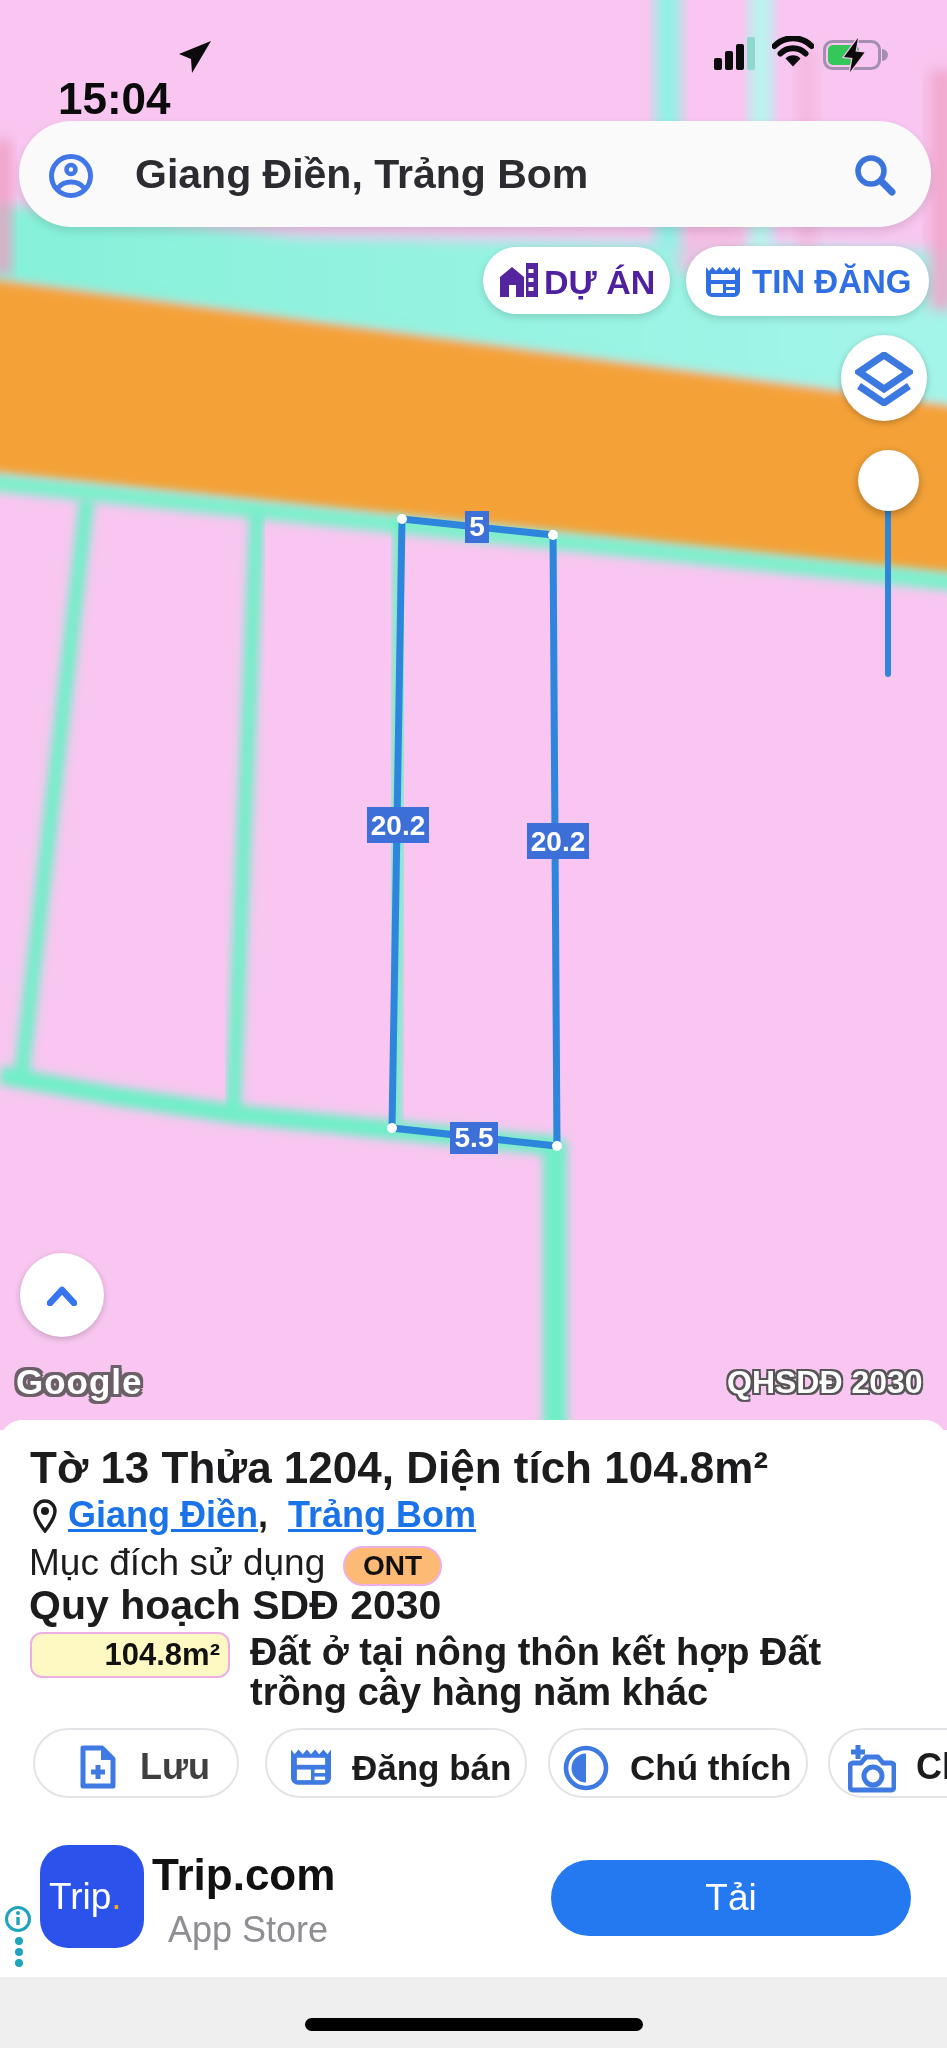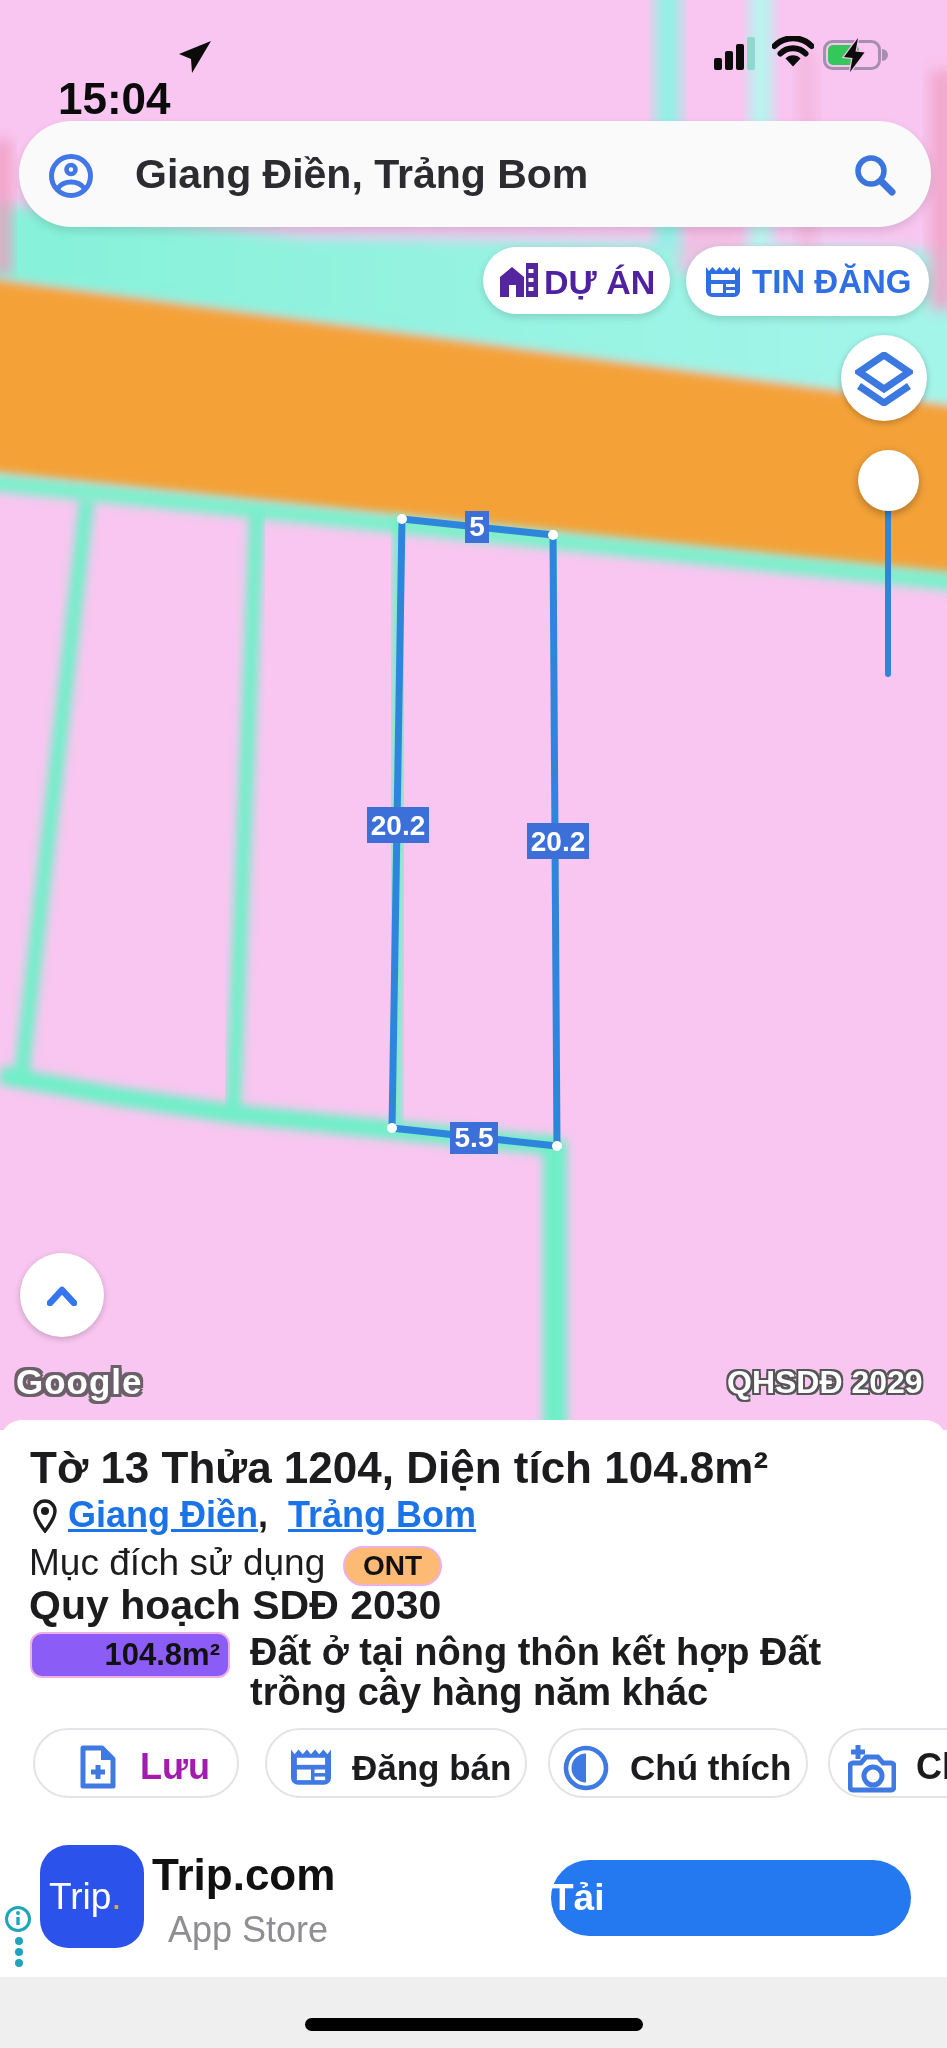--- a/index.html
+++ b/index.html
@@ -168,55 +168,55 @@
 <div class="abs" style="left:858px;top:450px;width:61px;height:61px;background:#fff;border-radius:50%;box-shadow:0 3px 8px rgba(0,0,0,0.3);"></div>
 
 <div class="abs" style="left:20px;top:1253px;width:84px;height:84px;background:#fff;border-radius:50%;box-shadow:0 2px 6px rgba(0,0,0,0.2);"></div>
 
 <svg class="abs" style="left:47px;top:1286px;" width="30" height="20" viewBox="0 0 30 20">
   <polyline points="3,17 15,4 27,17" fill="none" stroke="#3575f0" stroke-width="6.5" stroke-linecap="round" stroke-linejoin="round"></polyline>
 </svg>
 
 <div class="abs" style="left:16px;top:1362px;font-size:35px;font-weight:bold;color:#fff;text-shadow:-3px -3px 0 #6b5f68,3px -3px 0 #6b5f68,-3px 3px 0 #6b5f68,3px 3px 0 #6b5f68,-3px 0 0 #6b5f68,3px 0 0 #6b5f68,0 -3px 0 #6b5f68,0 3px 0 #6b5f68;letter-spacing:1px;">Google</div>
 
-<div class="abs" style="left:727px;top:1364px;font-size:32px;font-weight:bold;color:#fff;text-shadow:-2px -2px 0 #555,2px -2px 0 #555,-2px 2px 0 #555,2px 2px 0 #555;">QHSDĐ 2029</div>
+<div class="abs" style="left:727px;top:1364px;font-size:32px;font-weight:bold;color:#fff;text-shadow:-2px -2px 0 #555,2px -2px 0 #555,-2px 2px 0 #555,2px 2px 0 #555;">QHSDĐ 2030</div>
 
 <div class="abs" style="left:0;top:1420px;width:947px;height:628px;background:#fff;border-radius:22px 22px 0 0;"></div>
 
 <div class="abs" style="left:30px;top:1443px;font-size:44px;font-weight:bold;color:#1c1c1e;">Tờ 13 Thửa 1204, Diện tích 104.8m²</div>
 
 <svg class="abs" style="left:33px;top:1499px;" width="24" height="34" viewBox="0 0 24 34">
   <path d="M12 2 a10 10 0 0 1 10 10 c0 7 -10 20 -10 20 s-10 -13 -10 -20 a10 10 0 0 1 10 -10 Z" fill="none" stroke="#1c1c1e" stroke-width="3.4"></path>
   <circle cx="12" cy="12" r="4" fill="#1c1c1e"></circle>
 </svg>
 
 <div class="abs" style="left:68px;top:1494px;font-size:36px;font-weight:bold;color:#1c1c1e;">
   <span style="color:#1a73e8;text-decoration:underline;">Giang Điền</span>,&nbsp; <span style="color:#1a73e8;text-decoration:underline;">Trảng Bom</span>
 </div>
 
 <div class="abs" style="left:29px;top:1542px;font-size:37px;color:#1c1c1e;">Mục đích sử dụng</div>
 
 <div class="abs" style="left:343px;top:1546px;width:95px;height:36px;background:#fdba74;border:2px solid #eeb0e4;border-radius:20px;text-align:center;line-height:36px;font-size:28px;font-weight:bold;color:#111;">ONT</div>
 
 <div class="abs" style="left:29px;top:1582px;font-size:41px;font-weight:bold;color:#1c1c1e;">Quy hoạch SDĐ 2030</div>
 
-<div class="abs" style="left:30px;top:1632px;width:188px;height:42px;background:#8b5cf6;border:2px solid #eeb0e4;border-radius:12px;text-align:right;line-height:42px;font-size:31px;font-weight:bold;color:#111;padding-right:8px;">104.8m²</div>
+<div class="abs" style="left:30px;top:1632px;width:188px;height:42px;background:#fef9c3;border:2px solid #eeb0e4;border-radius:12px;text-align:right;line-height:42px;font-size:31px;font-weight:bold;color:#111;padding-right:8px;">104.8m²</div>
 
 <div class="abs" style="left:250px;top:1632px;width:620px;font-size:38px;font-weight:bold;color:#1c1c1e;line-height:40px;">Đất ở tại nông thôn kết hợp Đất trồng cây hàng năm khác</div>
 
 <div class="abs" style="left:33px;top:1728px;width:206px;height:70px;background:#fff;border:2px solid #e4e4e8;border-radius:36px;box-sizing:border-box;"></div>
 
 <svg class="abs" style="left:80px;top:1745px;" width="36" height="44" viewBox="0 0 36 44">
   <path d="M3 41 V3 H22 L33 14 V41 Z" fill="none" stroke="#3e7ae2" stroke-width="5" stroke-linejoin="round"></path>
   <path d="M22 3 V14 H33" fill="#3e7ae2" stroke="#3e7ae2" stroke-width="2"></path>
   <line x1="18" y1="20" x2="18" y2="34" stroke="#3e7ae2" stroke-width="5"></line>
   <line x1="11" y1="27" x2="25" y2="27" stroke="#3e7ae2" stroke-width="5"></line>
 </svg>
 
-<div class="abs" style="left:140px;top:1746px;font-size:36px;font-weight:bold;color:#a21caf;">Lưu</div>
+<div class="abs" style="left:140px;top:1746px;font-size:36px;font-weight:bold;color:#404040;">Lưu</div>
 
 <div class="abs" style="left:265px;top:1728px;width:262px;height:70px;background:#fff;border:2px solid #e4e4e8;border-radius:36px;box-sizing:border-box;"></div>
 
 <svg class="abs" style="left:291px;top:1747px;" width="40" height="38" viewBox="0 0 34 32">
   <path d="M0 2 L3 6 L6.5 2 L10 6 L13.5 2 L17 6 L20.5 2 L24 6 L27.5 2 L31 6 L34 2 V26 a6 6 0 0 1 -6 6 H6 a6 6 0 0 1 -6 -6 Z" fill="#3e7ae2"></path>
   <rect x="5" y="9" width="24" height="6" fill="#fff"></rect>
   <rect x="5" y="19" width="12" height="9" fill="#fff"></rect>
   <rect x="20" y="19" width="9" height="3" fill="#fff"></rect>
   <rect x="20" y="25" width="9" height="3" fill="#fff"></rect>
 </svg>
@@ -256,17 +256,17 @@
 </svg>
 
 <div class="abs" style="left:40px;top:1845px;width:104px;height:103px;background:#2b53eb;border-radius:28px;"></div>
 
 <div class="abs" style="left:49px;top:1876px;font-size:37px;font-weight:normal;color:#fff;">Trip<span style="color:#f5a623;">.</span></div>
 
 <div class="abs" style="left:152px;top:1850px;font-size:44px;font-weight:bold;color:#111;">Trip.com</div>
 
 <div class="abs" style="left:168px;top:1909px;font-size:36px;color:#8e8e93;">App Store</div>
 
-<div class="abs" style="left:551px;top:1860px;width:360px;height:76px;background:#2478f0;border-radius:38px;text-align:left;line-height:76px;font-size:37px;font-weight:bold;color:#fff;">Tải</div>
+<div class="abs" style="left:551px;top:1860px;width:360px;height:76px;background:#2478f0;border-radius:38px;text-align:center;line-height:76px;font-size:37px;font-weight:normal;color:#fff;">Tải</div>
 
 <div class="abs" style="left:0;top:1977px;width:947px;height:71px;background:#efeff0;"></div>
 
 <div class="abs" style="left:305px;top:2018px;width:338px;height:13px;background:#000;border-radius:7px;"></div>
 
 </body></html>

